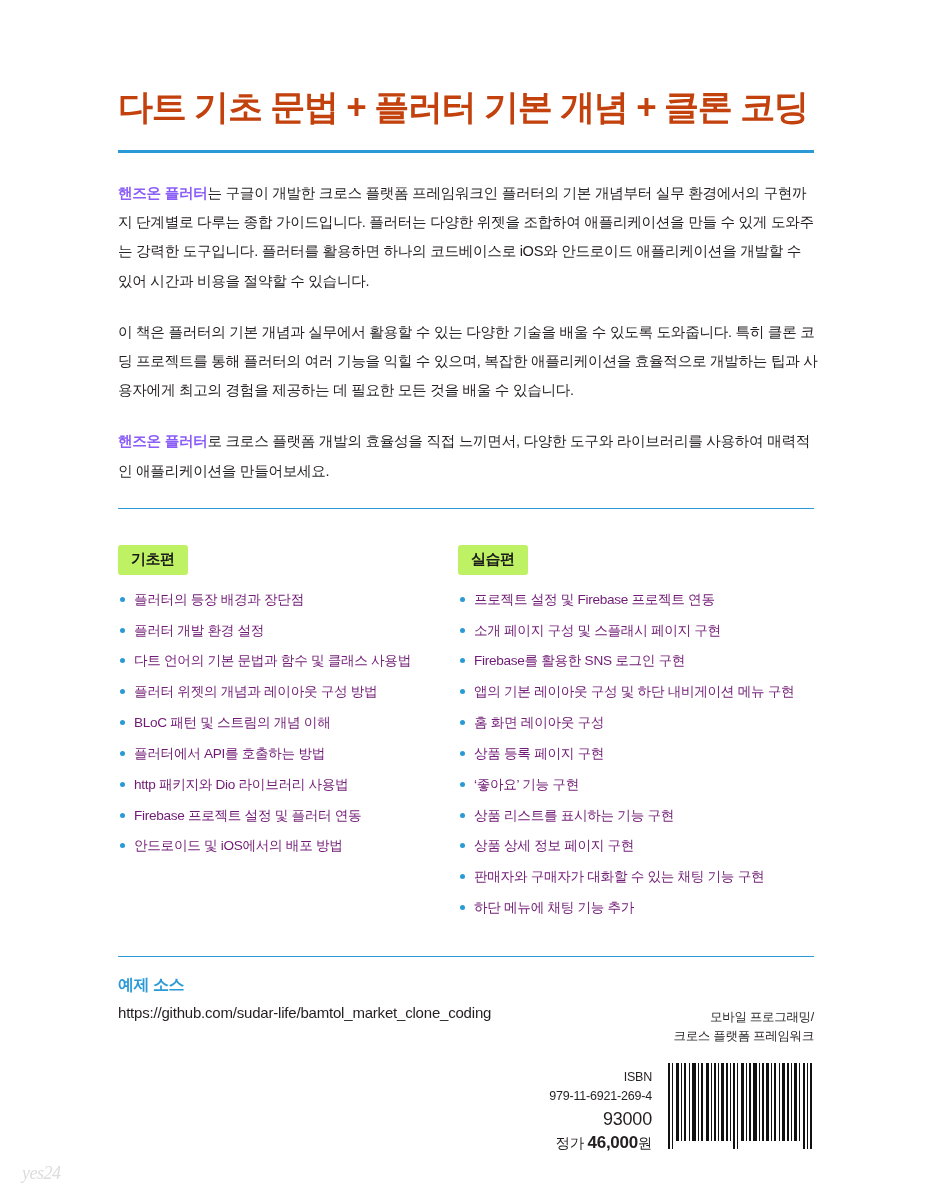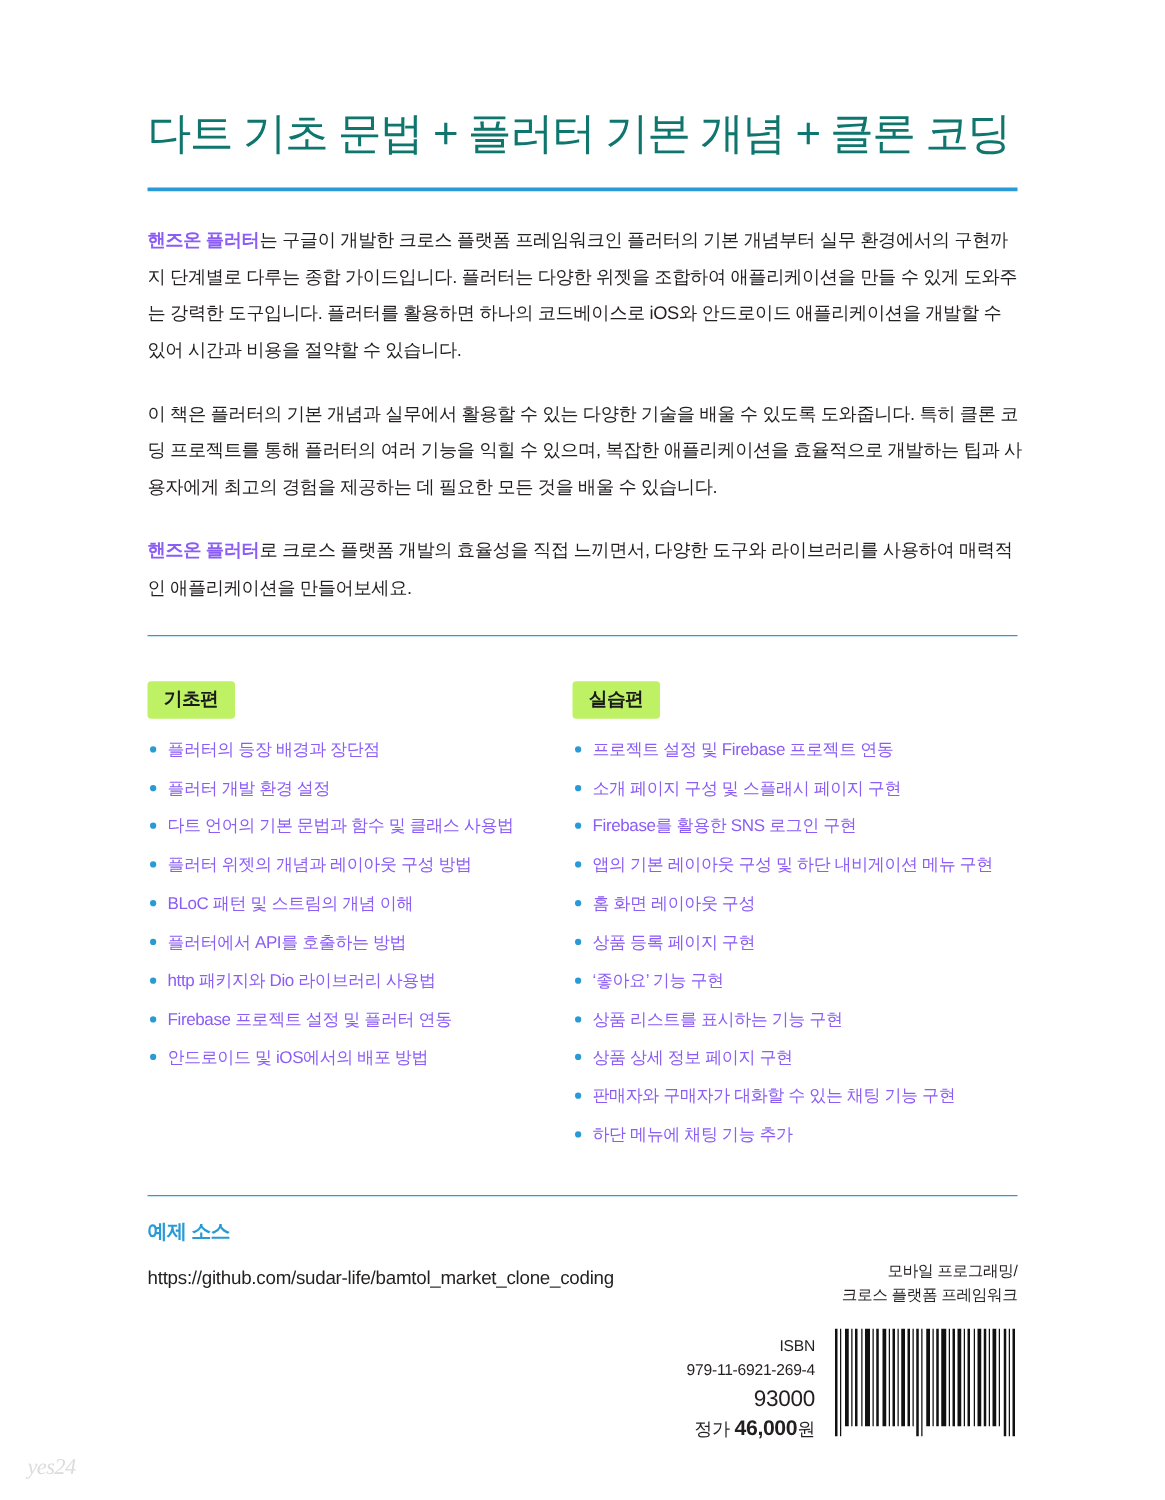--- a/index.html
+++ b/index.html
@@ -22,23 +22,23 @@
     width: 932px;
     height: 1200px;
     box-sizing: border-box;
     padding: 0 118px;
   }
 
   
   .title {
     margin-top: 86px;
     font-size: 35px;
-    font-weight: 400;
+    font-weight: 700;
     letter-spacing: -1.2px;
-    color: #0f766e;
+    color: #c2410c;
     white-space: nowrap;
     line-height: 1.2;
   }
 
   .rule-thick {
     margin-top: 22px;
     height: 3px;
     background: #2a9ad6;
     width: 696px;
   }
@@ -91,21 +91,21 @@
     list-style: none;
     margin: 16px 0 0 0;
     padding: 0;
   }
   ul.bullets li {
     position: relative;
     padding-left: 16px;
     margin-bottom: 12.5px;
     font-size: 13.6px;
     line-height: 1.35;
-    color: #8b5cf6;
+    color: #701a75;
     letter-spacing: -0.3px;
     white-space: nowrap;
   }
   ul.bullets li::before {
     content: "";
     position: absolute;
     left: 2px;
     top: 6px;
     width: 5px;
     height: 5px;
@@ -121,21 +121,21 @@
     width: 696px;
   }
   .src-title {
     margin-top: 18px;
     font-size: 16px;
     font-weight: 800;
     color: #2a9ad6;
     letter-spacing: -0.5px;
   }
   .src-url {
-    margin-top: 18px;
+    margin-top: 8px;
     font-size: 15px;
     color: #231f20;
     letter-spacing: -0.2px;
   }
 
   
   .footer {
     position: absolute;
     right: 118px;
     top: 1008px;

